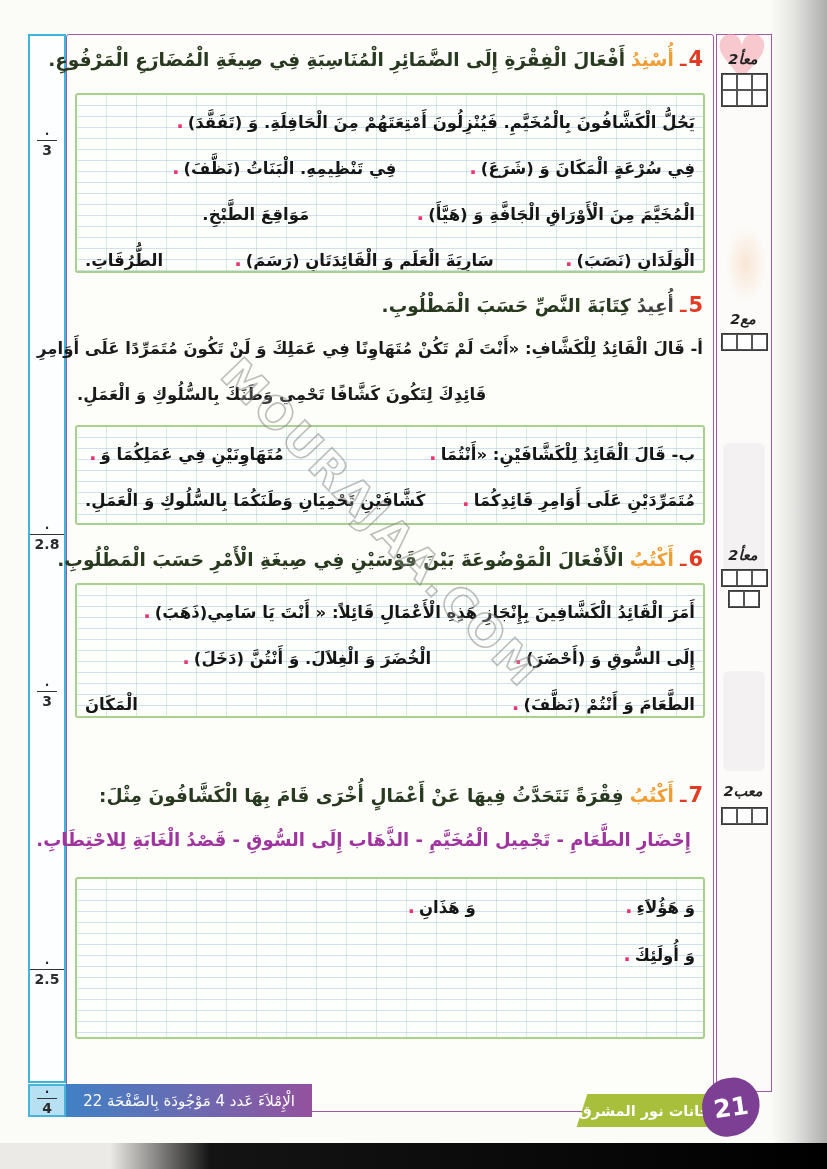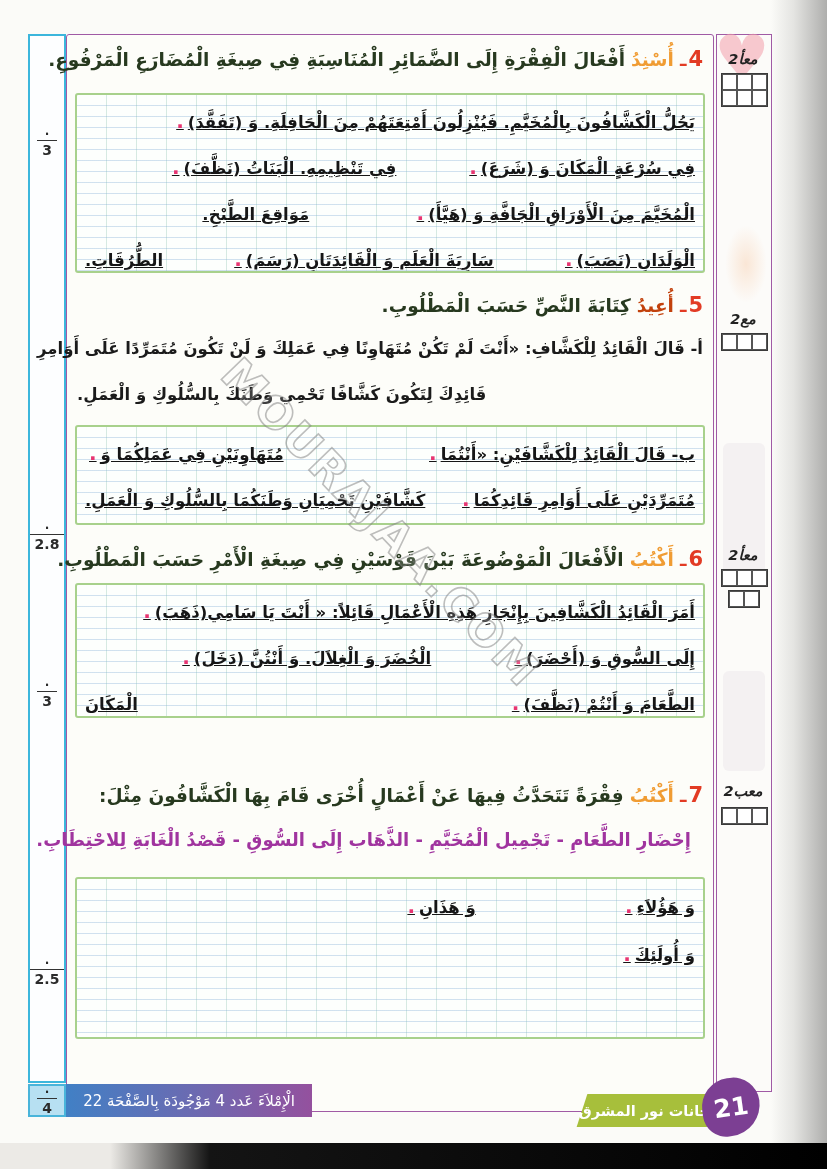--- a/index.html
+++ b/index.html
@@ -23,21 +23,21 @@
   .main{position:absolute;left:66px;top:34px;width:648px;height:1078px;
       border:1.8px solid #a05aa5;border-radius:3px;background:#fdfdf9;box-sizing:border-box;}
 
   .q-header{position:absolute;right:10px;left:10px;display:flex;direction:rtl;
       align-items:baseline;gap:6px;font-weight:bold;font-size:18.5px;color:#27391f;white-space:nowrap;}
   .q-num{color:#e23b24;font-size:21px;}
   .q-dash{color:#e23b24;font-size:19px;margin-right:-4px;}
   .q-verb{font-size:18.5px;}
   #q4h{top:12px}#q5h{top:258px}#q6h{top:512px}#q7h{top:748px}
   #q4h .q-verb,#q6h .q-verb,#q7h .q-verb{color:#f09c33;}
-  #q5h .q-verb{color:#c2410c;}
+  #q5h .q-verb{color:#404040;}
 
   .intro-line{position:absolute;right:10px;left:10px;direction:rtl;text-align:left;
       font-weight:bold;font-size:16.5px;color:#1b1b1b;white-space:nowrap;}
   #i1{top:304px}
   #i2{top:350px;padding-right:96px;}
 
   .purple-line{position:absolute;right:22px;left:6px;top:794px;direction:rtl;text-align:right;
       font-weight:bold;font-size:18px;color:#a0349f;white-space:nowrap;}
 
   .abox{position:absolute;left:8px;right:8px;border:2px solid #a8d18c;border-radius:3px;
@@ -46,21 +46,21 @@
         repeating-linear-gradient(to bottom, transparent 0 10px, rgba(125,170,212,.35) 10px 11px),
         repeating-linear-gradient(to right, transparent 0 29px, rgba(125,185,165,.30) 29px 30px);}
   #box0{top:58px;height:180px;}
   #box1{top:390px;height:100px;}
   #box2{top:548px;height:135px;}
   #box3{top:842px;height:162px;}
 
   .box-line{display:flex;direction:rtl;justify-content:space-between;align-items:baseline;
       font-weight:bold;font-size:16.5px;color:#161616;line-height:44px;min-height:44px;}
   #box3 .box-line{line-height:47px;min-height:47px;}
-  .seg{white-space:nowrap;text-decoration:underline;}
+  .seg{white-space:nowrap;}
   .seg.sp{flex:0 0 14px;}
   .dot{color:#e73571;font-size:20px;margin:0 4px;}
 
   
   .right-strip{position:absolute;left:716px;top:34px;width:56px;height:1058px;
       border:1.8px solid #a05aa5;background:#fcfbf9;box-sizing:border-box;}
   .rm-label{position:absolute;left:2px;right:4px;text-align:center;font-weight:bold;
       font-size:14.5px;color:#222;direction:rtl;white-space:nowrap;font-style:italic;}
   .rm-grids{position:absolute;left:0;right:0;display:flex;flex-direction:column;align-items:center;}
   .rm1l{top:16px}.rm1g{top:38px}

